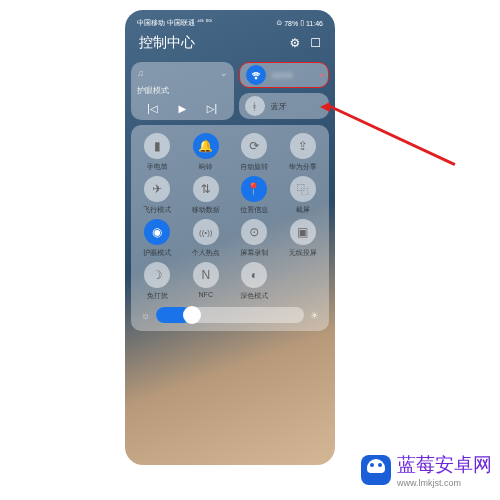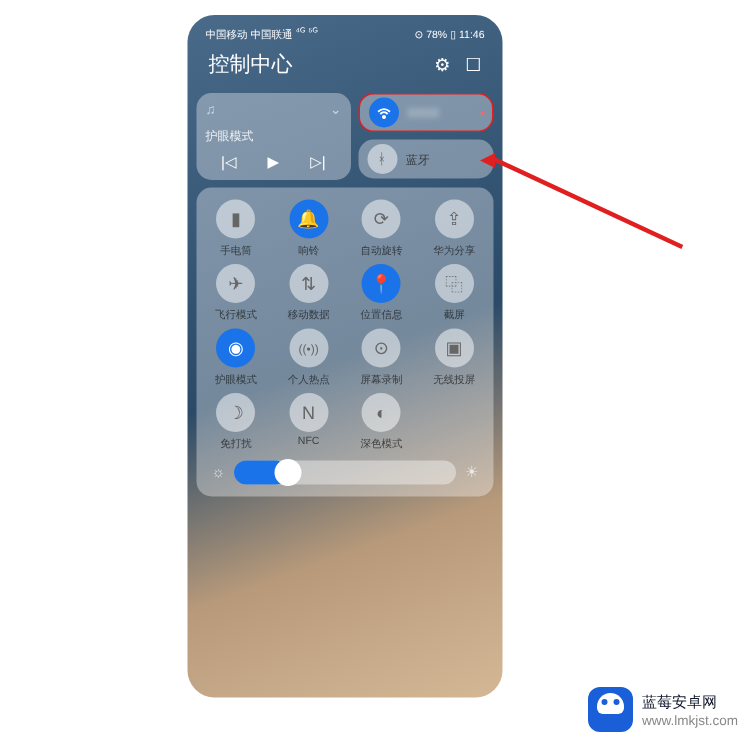--- a/index.html
+++ b/index.html
@@ -42,21 +42,21 @@
     .slider-thumb { position: absolute; left: 24%; top: 50%; transform: translate(-50%,-50%); width: 18px; height: 18px; background: #fff; border-radius: 50%; }
     .sun { font-size: 10px; color: rgba(255,255,255,0.7); }
     .arrow { position: absolute; left: 320px; top: 70px; pointer-events: none; }
     .arrow-head { position: absolute; left: 0; top: 32px; width: 0; height: 0; border-right: 10px solid #e02020; border-top: 5px solid transparent; border-bottom: 5px solid transparent; }
     .arrow-line { position: absolute; left: 8px; top: 34px; width: 140px; height: 3px; background: #e02020; transform-origin: left center; transform: rotate(25deg); }
     .watermark { position: absolute; right: 8px; bottom: 12px; display: flex; align-items: center; gap: 6px; }
     .wm-icon { width: 30px; height: 30px; background: #1a5fd8; border-radius: 8px; position: relative; }
     .wm-icon::before { content: ""; position: absolute; left: 6px; top: 4px; width: 18px; height: 14px; background: #fff; border-radius: 9px 9px 4px 4px; }
     .wm-icon::after { content: ""; position: absolute; left: 9px; top: 8px; width: 4px; height: 4px; background: #1a5fd8; border-radius: 50%; box-shadow: 8px 0 0 #1a5fd8; }
     .wm-text { display: flex; flex-direction: column; }
-    .wm-text .t1 { font-size: 10px; color: #0f172a; font-weight: 500; }
+    .wm-text .t1 { font-size: 19px; color: #6d28d9; font-weight: 500; }
     .wm-text .t2 { font-size: 9px; color: #888; }
   </style>
 </head>
 <body>
 
 <div class="phone">
   <div class="status-bar">
     <div class="status-left">
       <span>中国移动</span>
       <span>中国联通</span>

